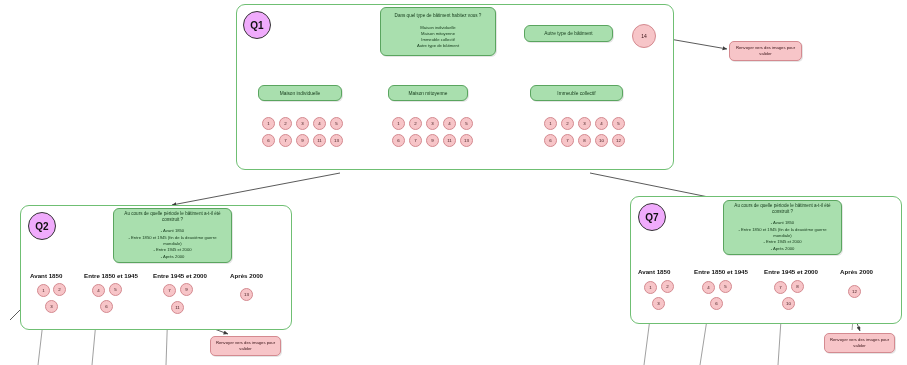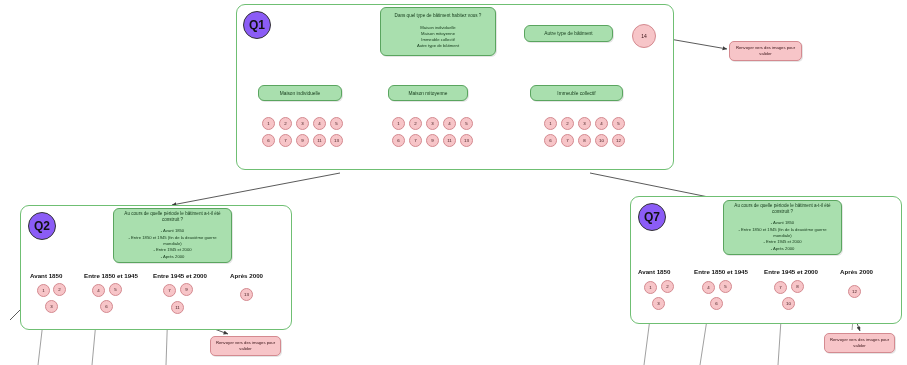--- a/index.html
+++ b/index.html
@@ -29,25 +29,25 @@
     border-radius: 9px;
     background: #ffffff;
     box-sizing: border-box;
   }
   .qbadge {
     position: absolute;
     width: 26px;
     height: 26px;
     border-radius: 50%;
     border: 1px solid #333;
-    background: #8b5cf6;
+    background: #f0abfc;
     display: flex;
     align-items: center;
     justify-content: center;
-    font-size: 12px;
+    font-size: 10px;
     font-weight: bold;
     color: #111;
   }
   .gbox {
     position: absolute;
     background: #a9dfae;
     border: 1px solid #5aa55f;
     border-radius: 6px;
     box-sizing: border-box;
     display: flex;

